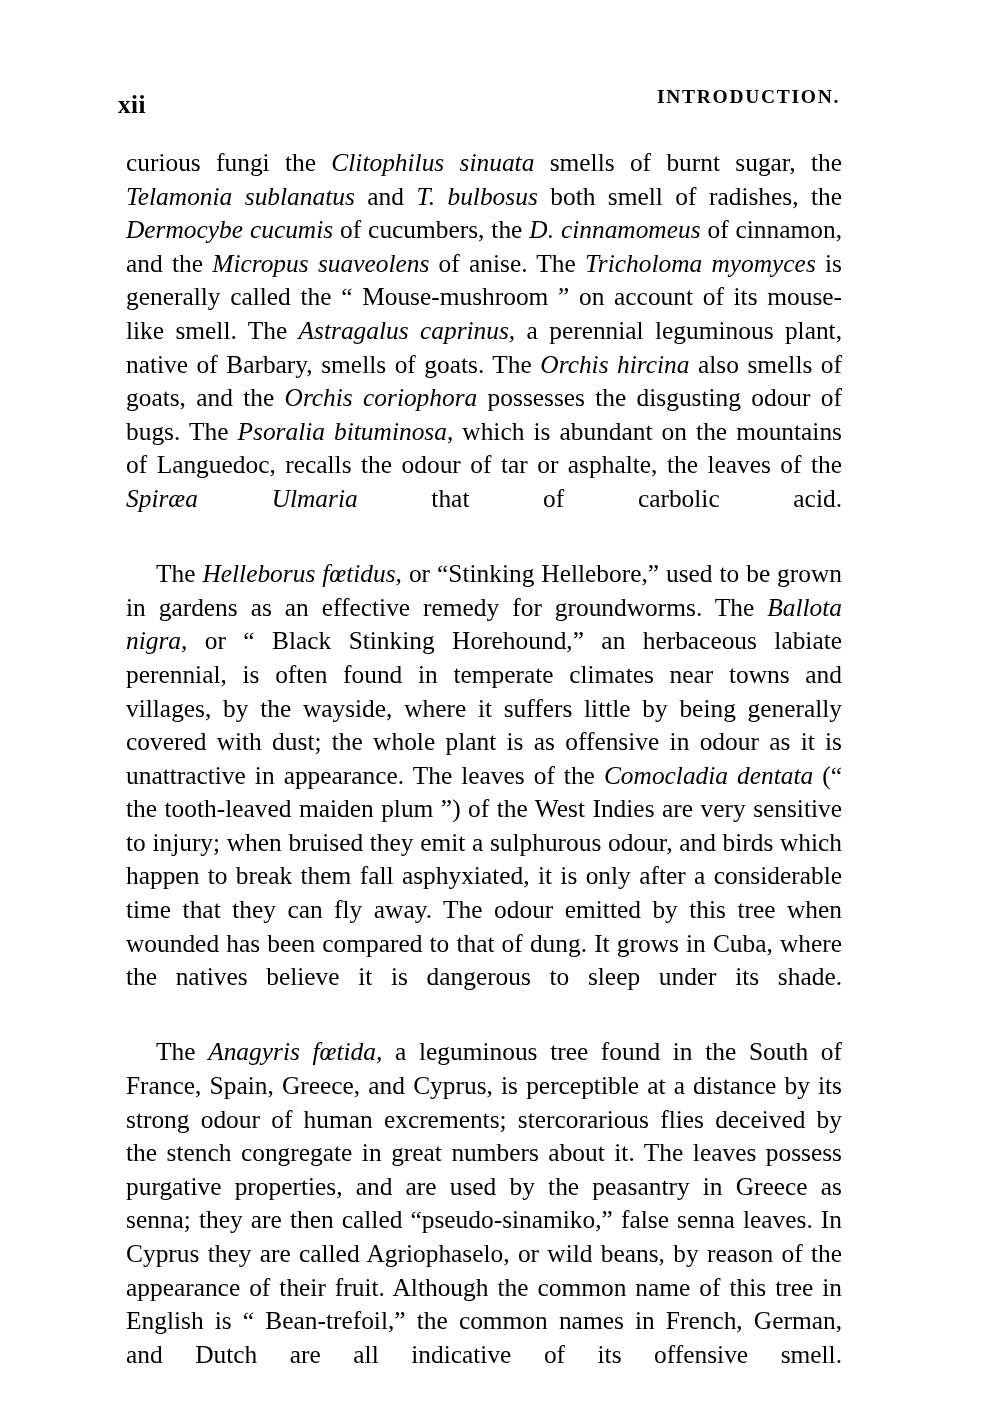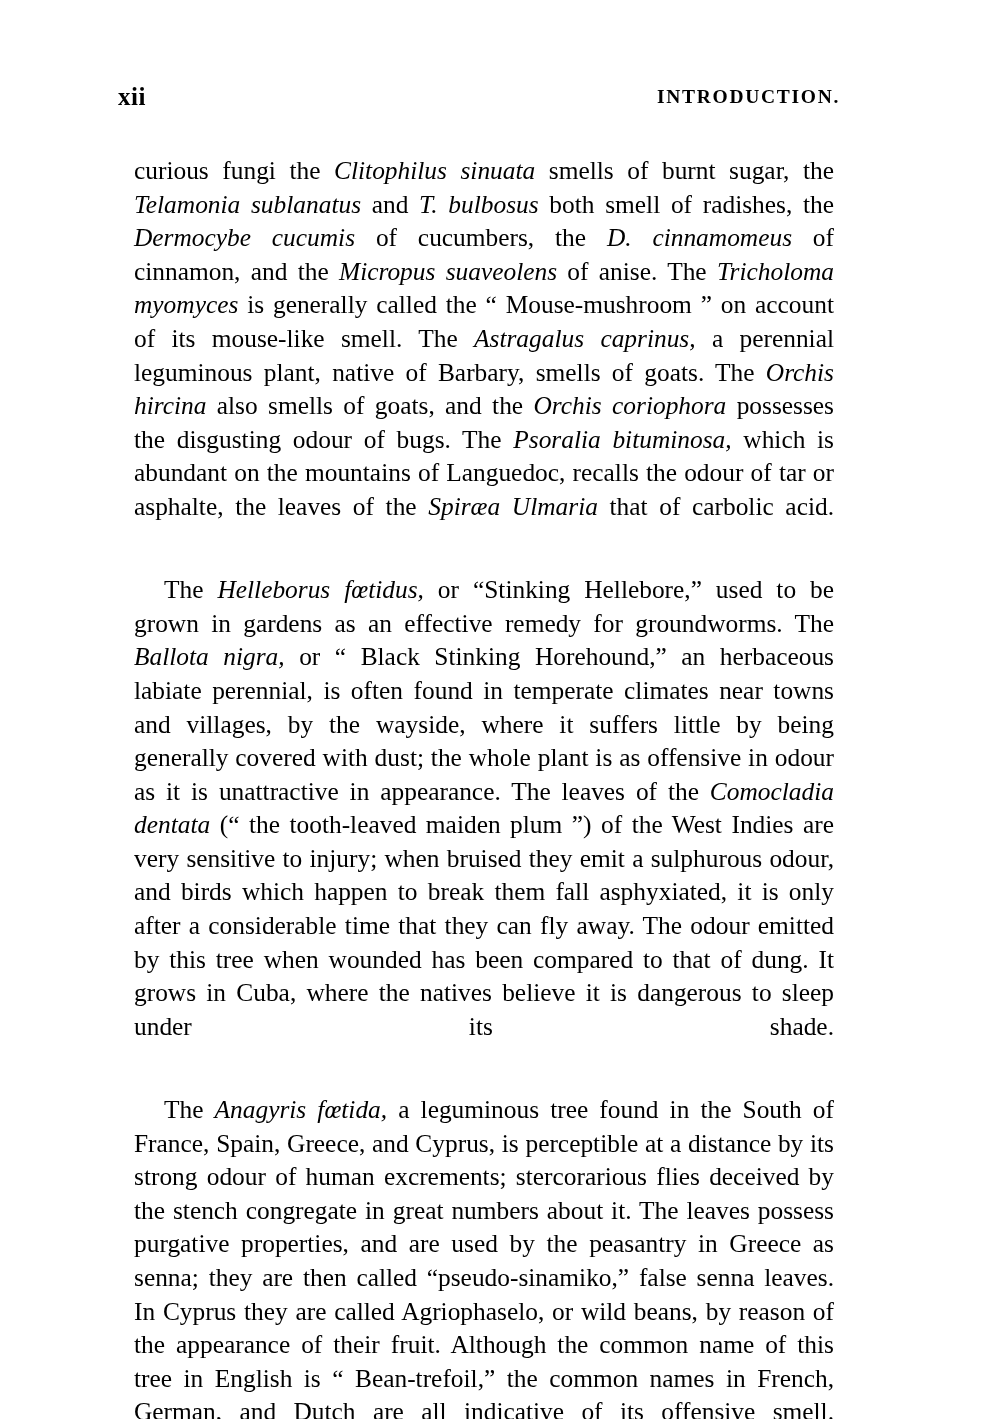--- a/index.html
+++ b/index.html
@@ -26,21 +26,21 @@
   .running-head {
     position: absolute;
     left: 118px;
     top: 82px;
     width: 730px;
     height: 30px;
   }
   .folio {
     position: absolute;
     left: 0;
-    top: 0;
+    top: 8px;
     font-size: 25px;
     font-weight: 700;
     letter-spacing: 0.5px;
     line-height: 30px;
   }
   .head-title {
     position: absolute;
     left: 0;
     top: 0;
     width: 730px;
@@ -55,21 +55,21 @@
 
   
   .textblock {
     position: absolute;
     left: 118px;
     top: 138px;
     width: 732px;
   }
 
   p.para {
-    margin: 16px;
+    margin: 8px;
     font-size: 25.4px;
     line-height: 33.6px;
     text-align: justify;
     text-justify: inter-word;
     text-indent: 30px;
     word-spacing: 0.3px;
     -webkit-hyphens: none;
     hyphens: none;
   }
   p.para.first {

